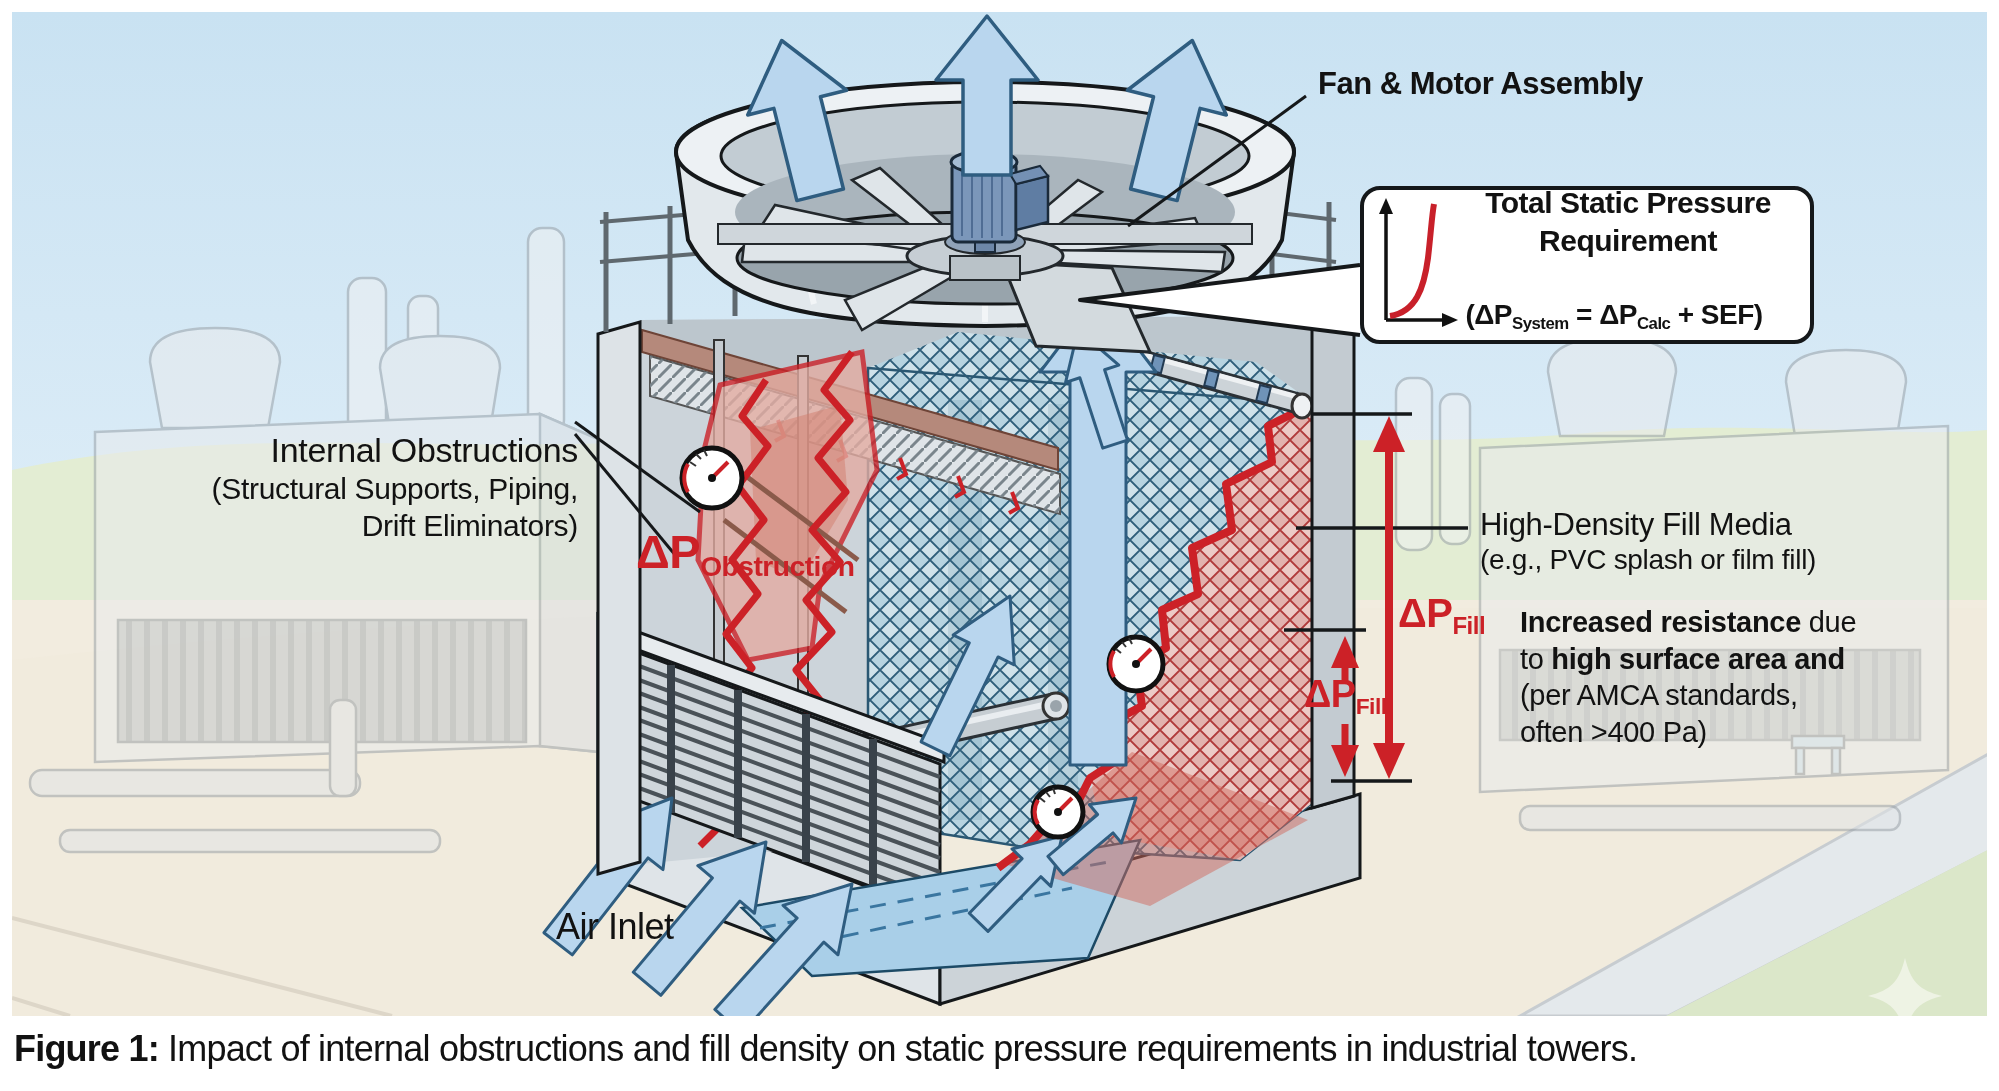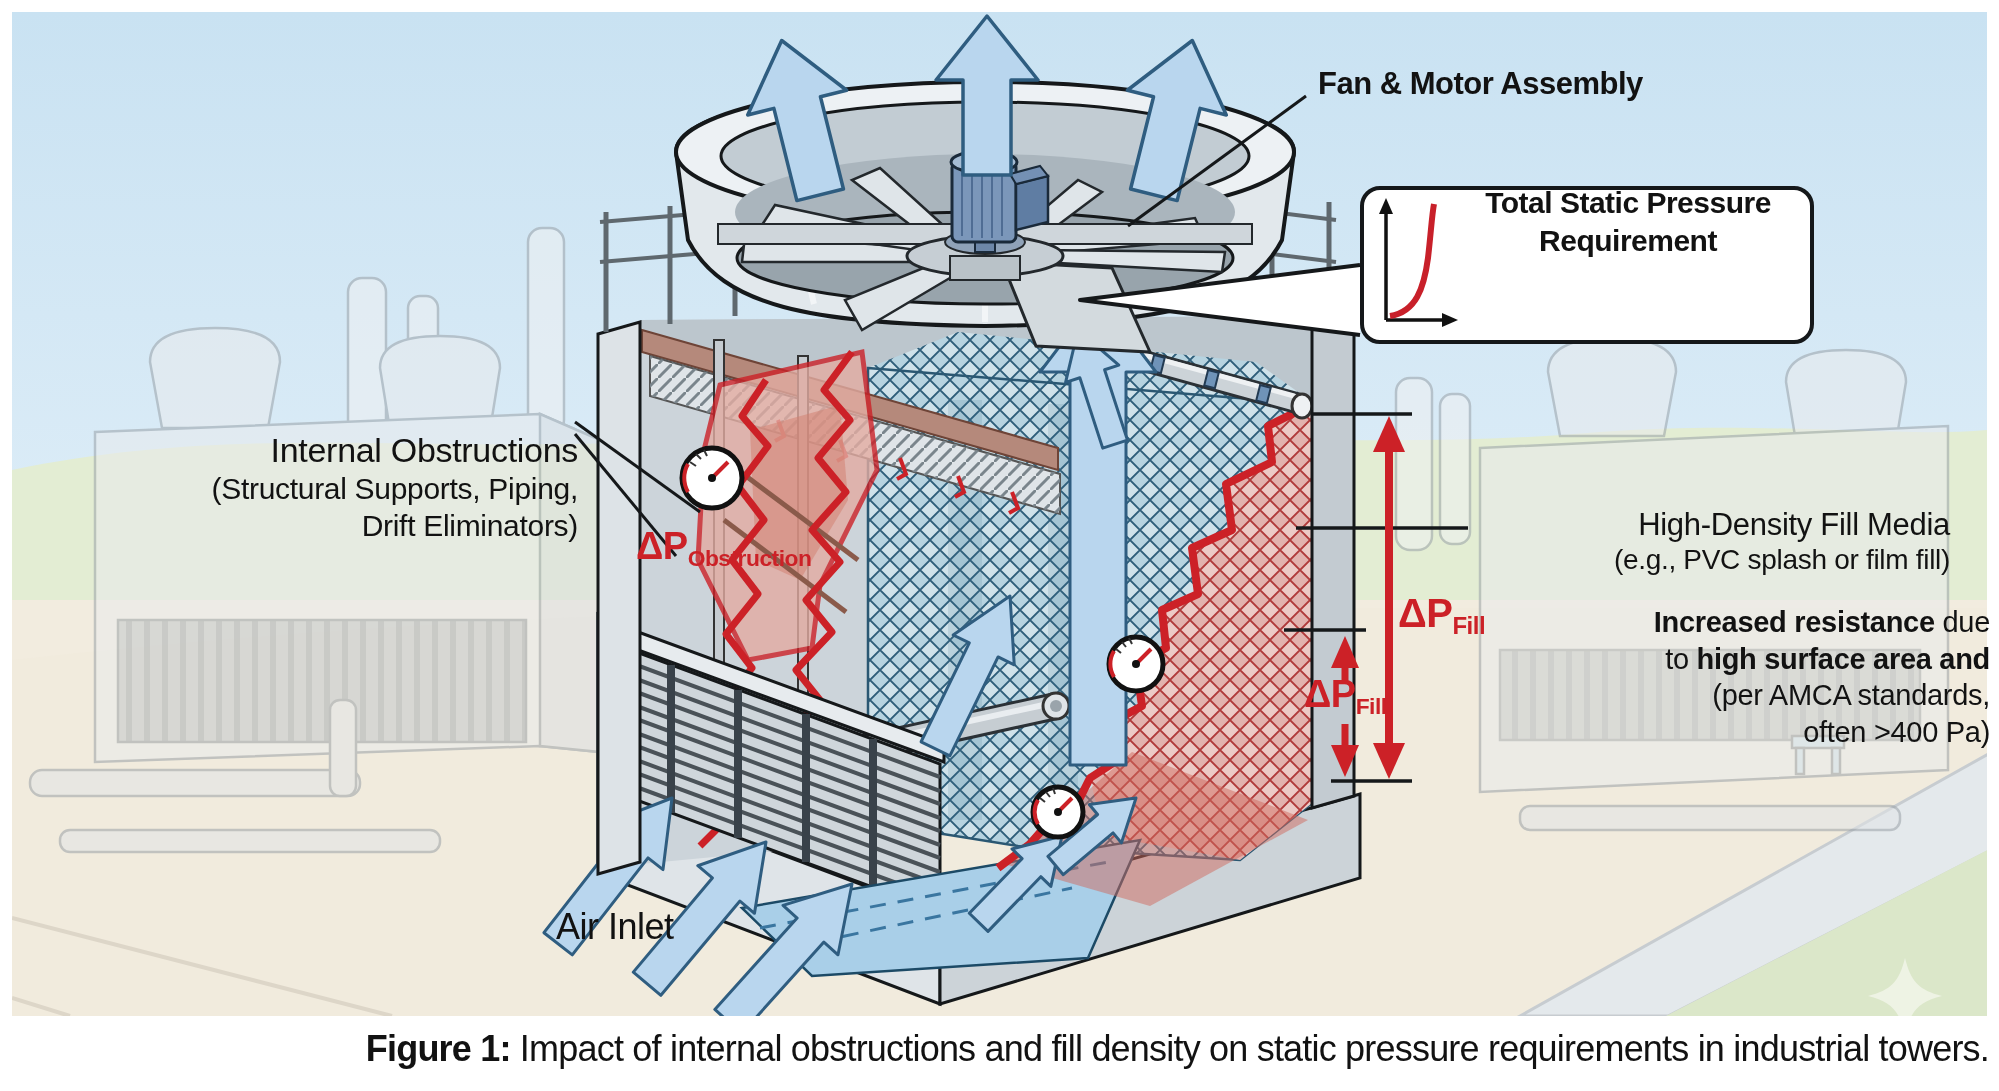--- a/index.html
+++ b/index.html
@@ -1,30 +1,30 @@
 <!DOCTYPE html>
 <html><head>
 <meta charset="utf-8">
 <style>
   html,body{margin:0;padding:0;background:#ffffff;}
   #stage{position:relative;width:1999px;height:1091px;background:#ffffff;overflow:hidden;
          font-family:"Liberation Sans","DejaVu Sans",sans-serif;color:#111;}
   #art{position:absolute;left:0;top:0;}
-  .lbl{position:absolute;color:#121212;line-height:1.18;text-align:right;}
+  .lbl{position:absolute;color:#121212;line-height:1.18;}
   .b{font-weight:bold;}
   .red{color:#cc2127;}
   .sub{font-size:0.60em;vertical-align:-0.30em;font-weight:inherit;}
   .ctr{text-align:center;}
   .rt{text-align:right;}
   #fan-label{left:1318px;top:66px;font-size:31px;font-weight:bold;letter-spacing:-0.5px;}
   #callout-title{left:1452px;top:184px;width:352px;font-size:30px;font-weight:bold;line-height:1.25;letter-spacing:-0.5px;}
   #callout-formula{left:1424px;top:298px;width:380px;font-size:28px;letter-spacing:-0.5px;}
   #internal-obstructions{left:150px;top:390px;width:428px;font-size:30px;line-height:1.22;letter-spacing:-0.3px;}
   #internal-obstructions .t{font-size:34px;font-weight:normal;margin-top:40px;}
-  #dp-obstruction{left:636px;top:524px;font-size:38px;font-weight:bold;letter-spacing:-0.5px;}
+  #dp-obstruction{left:636px;top:524px;font-size:47px;font-weight:bold;letter-spacing:-0.5px;}
   #dp-fill-tall{left:1398px;top:590px;font-size:40px;font-weight:bold;letter-spacing:-0.5px;}
   #dp-fill-short{left:1304px;top:672px;font-size:38px;font-weight:bold;letter-spacing:-0.5px;}
   #high-density{left:1480px;top:506px;width:470px;font-size:28px;line-height:1.2;letter-spacing:-0.3px;}
   #high-density .t{font-size:31px;font-weight:normal;}
   #resistance-note{left:1480px;top:604px;width:470px;font-size:29px;line-height:1.26;letter-spacing:-0.3px;margin-left:40px;}
   #air-inlet{left:556px;top:906px;font-size:36px;font-weight:normal;letter-spacing:-0.5px;}
   #caption{left:14px;top:1028px;width:1975px;font-size:36px;letter-spacing:-0.8px;white-space:nowrap;}
 </style>
 </head>
 <body>
@@ -354,20 +354,21 @@
     </g>
   </g>
 </svg>
 
 <div class="lbl" id="fan-label">Fan &amp; Motor Assembly</div>
 
 <div class="lbl ctr" id="callout-title">
   <div>Total Static Pressure</div>
   <div>Requirement</div>
 </div>
+<div class="lbl ctr" id="callout-formula"><span class="b"><span>(ΔP</span><span class="sub">System</span><span> = ΔP</span><span class="sub">Calc</span><span> + SEF)</span></span></div>
 
 <div class="lbl rt" id="internal-obstructions">
   <div class="t">Internal Obstructions</div>
   <div>(Structural Supports, Piping,</div>
   <div>Drift Eliminators)</div>
 </div>
 
 <div class="lbl red" id="dp-obstruction"><span>ΔP</span><span class="sub">Obstruction</span></div>
 
 <div class="lbl red" id="dp-fill-tall"><span>ΔP</span><span class="sub">Fill</span></div>

